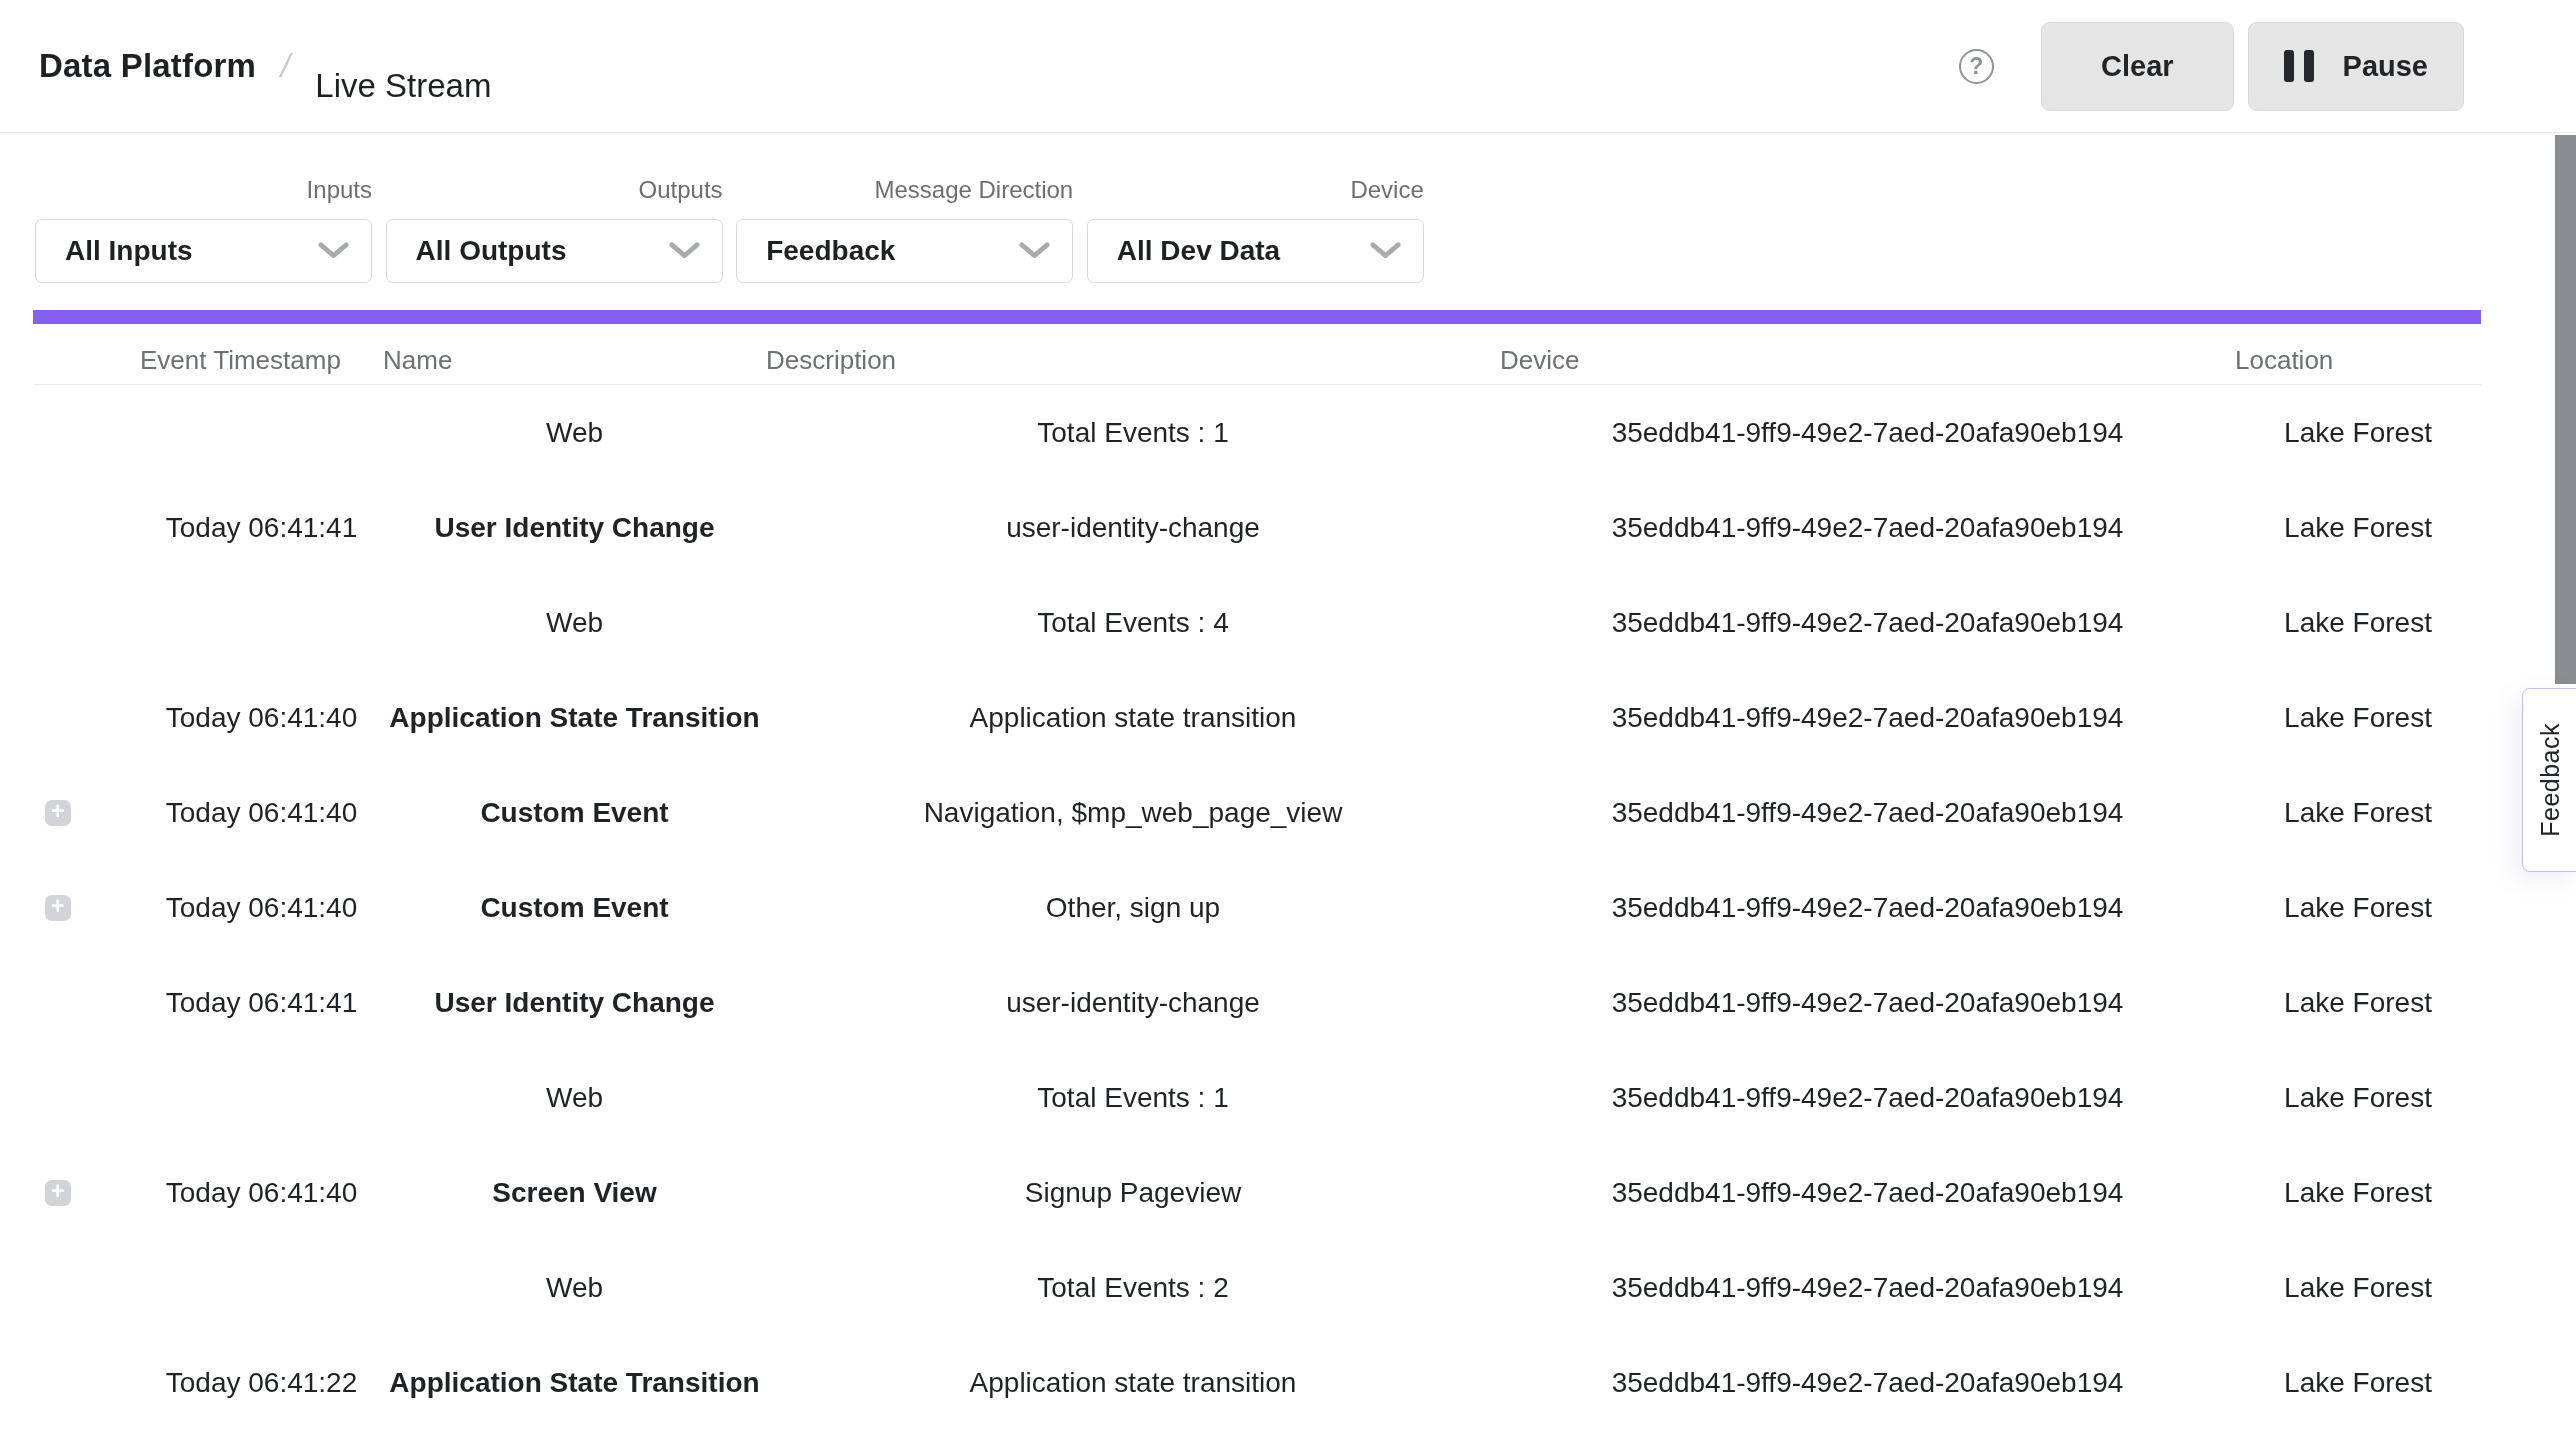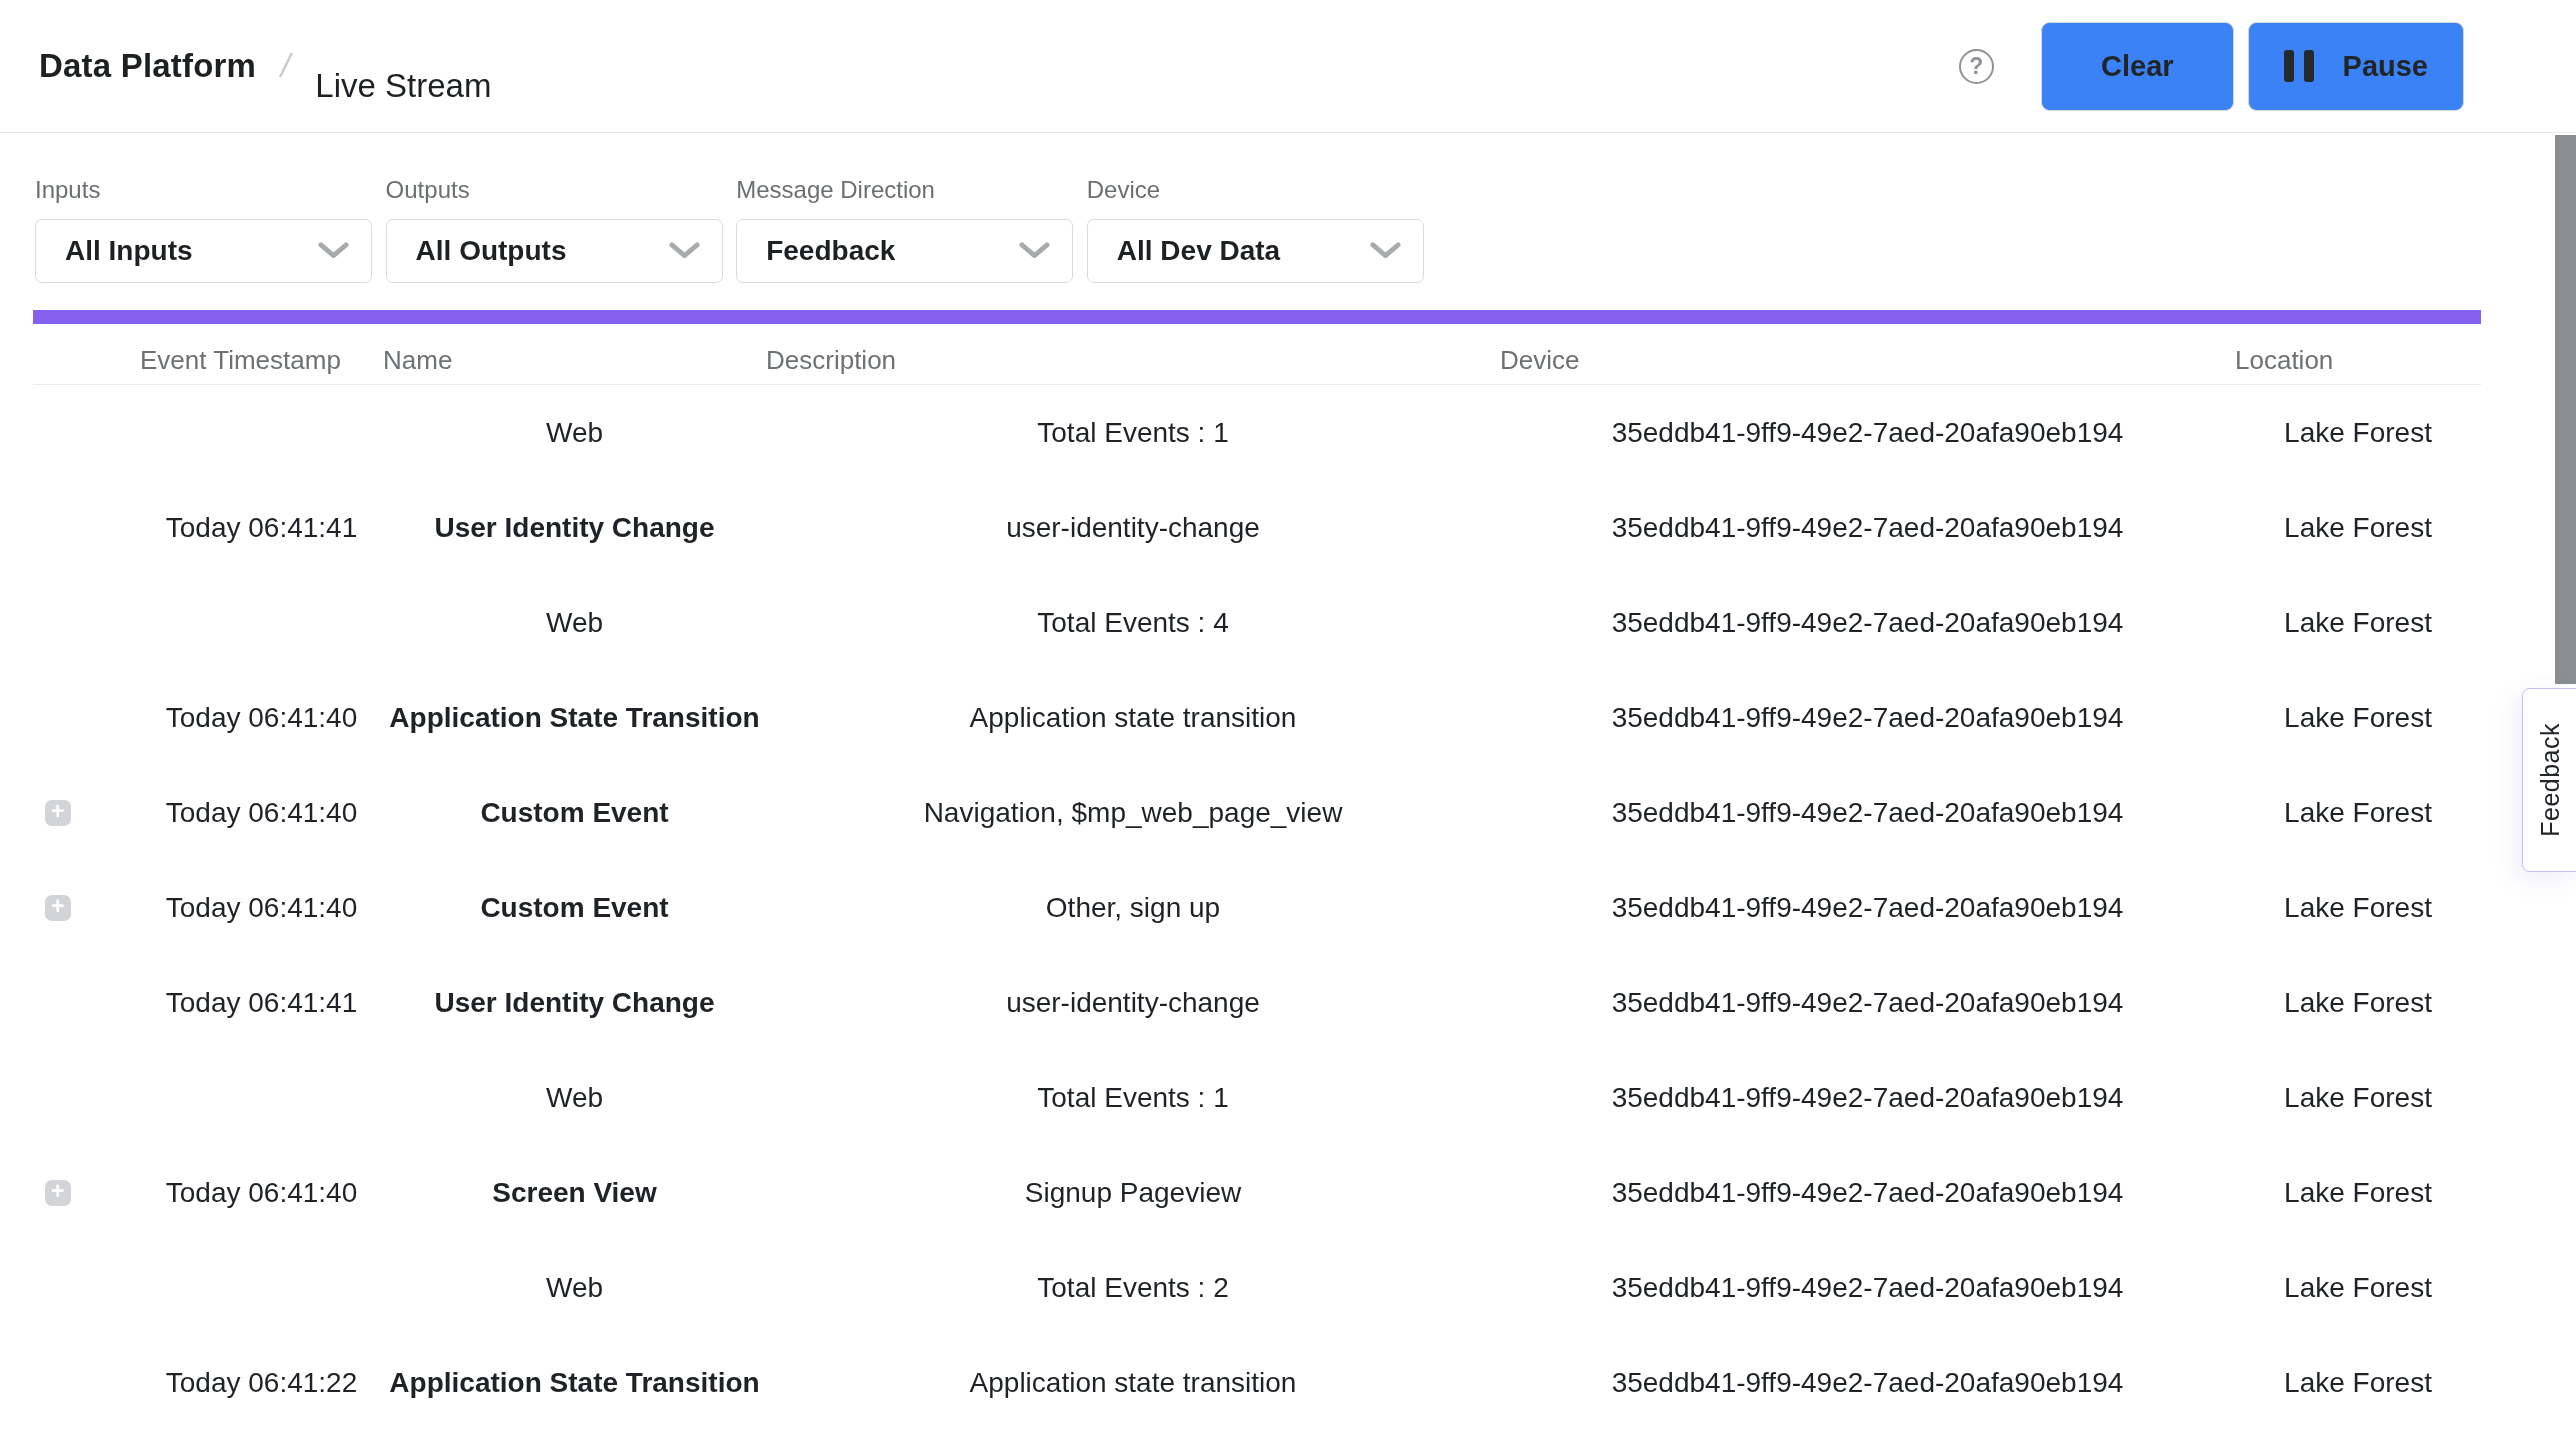--- a/index.html
+++ b/index.html
@@ -18,33 +18,33 @@
   .crumb-sep { color: #c7c9cb; font-weight: 300; margin: 0 25px; font-size: 33px; transform: skewX(-12deg); }
   .crumb-current { font-weight: 400; color: #1e2124; margin-top: 40px; }
   .topbar-right { display: flex; align-items: center; }
   .help-btn {
     width: 35px; height: 35px; border: 2.9px solid #8f9397; border-radius: 50%;
     color: #8f9397; font-size: 23px; font-weight: 700;
     display: flex; align-items: center; justify-content: center;
     margin-right: 47px; background: #fff; cursor: pointer;
   }
   .btn {
-    height: 89px; min-width: 193px; background: #3b82f6;
+    height: 89px; min-width: 193px; background: #e5e5e5;
     border: 1.9px solid #d7d8da; border-radius: 8.7px;
     font-family: inherit; font-size: 29px; font-weight: 700; color: #222528;
     display: flex; align-items: center; justify-content: center;
     cursor: pointer; padding: 0 35px;
   }
   .btn + .btn { margin-left: 14.6px; }
   .pause-icon { display: inline-flex; margin-right: 29px; }
   .pause-icon i { display: block; width: 9.7px; height: 32px; background: #26292c; border-radius: 2.9px; }
   .pause-icon i + i { margin-left: 9.7px; }
 
   
-  .filters { display: flex; padding: 43px 0 0 35px; }
+  .filters { display: flex; padding: 43px 0 0 35px; text-align: right; }
   .filter { width: 337px; margin-right: 13.6px; }
   .filter-label { font-size: 24px; color: #6b6f72; margin-bottom: 14.6px; }
   .select {
     height: 64px; border: 1.9px solid #d9dadb; border-radius: 6.8px; background: #fff;
     display: flex; align-items: center; justify-content: space-between;
     padding: 0 22px 0 29px; cursor: pointer;
   }
   .select-value { font-size: 28px; font-weight: 700; color: #1e2124; }
   .chevron { width: 31px; height: 17.5px; flex: none; }
   .chevron svg { display: block; }

